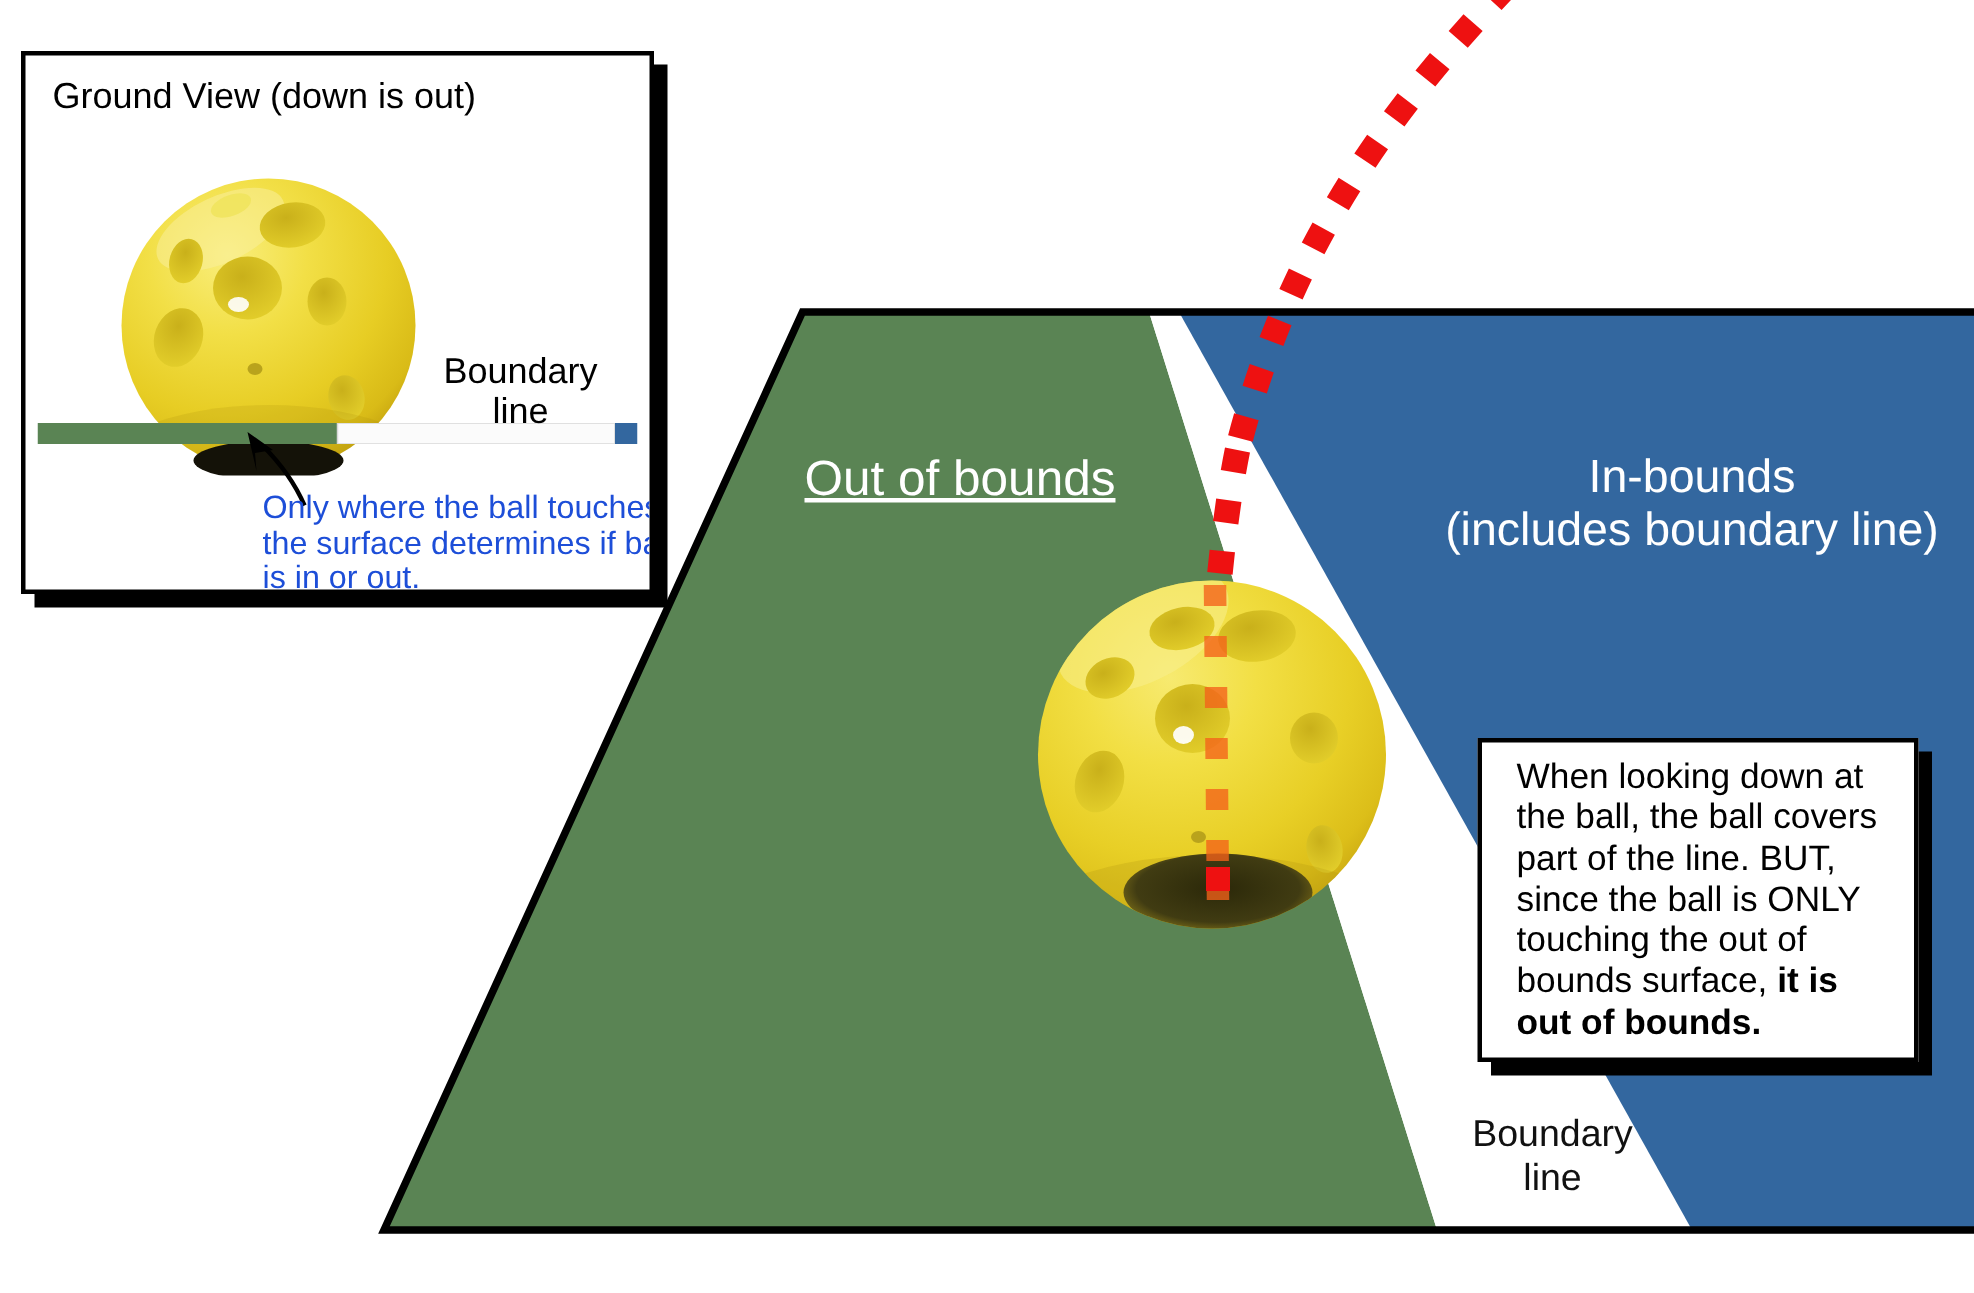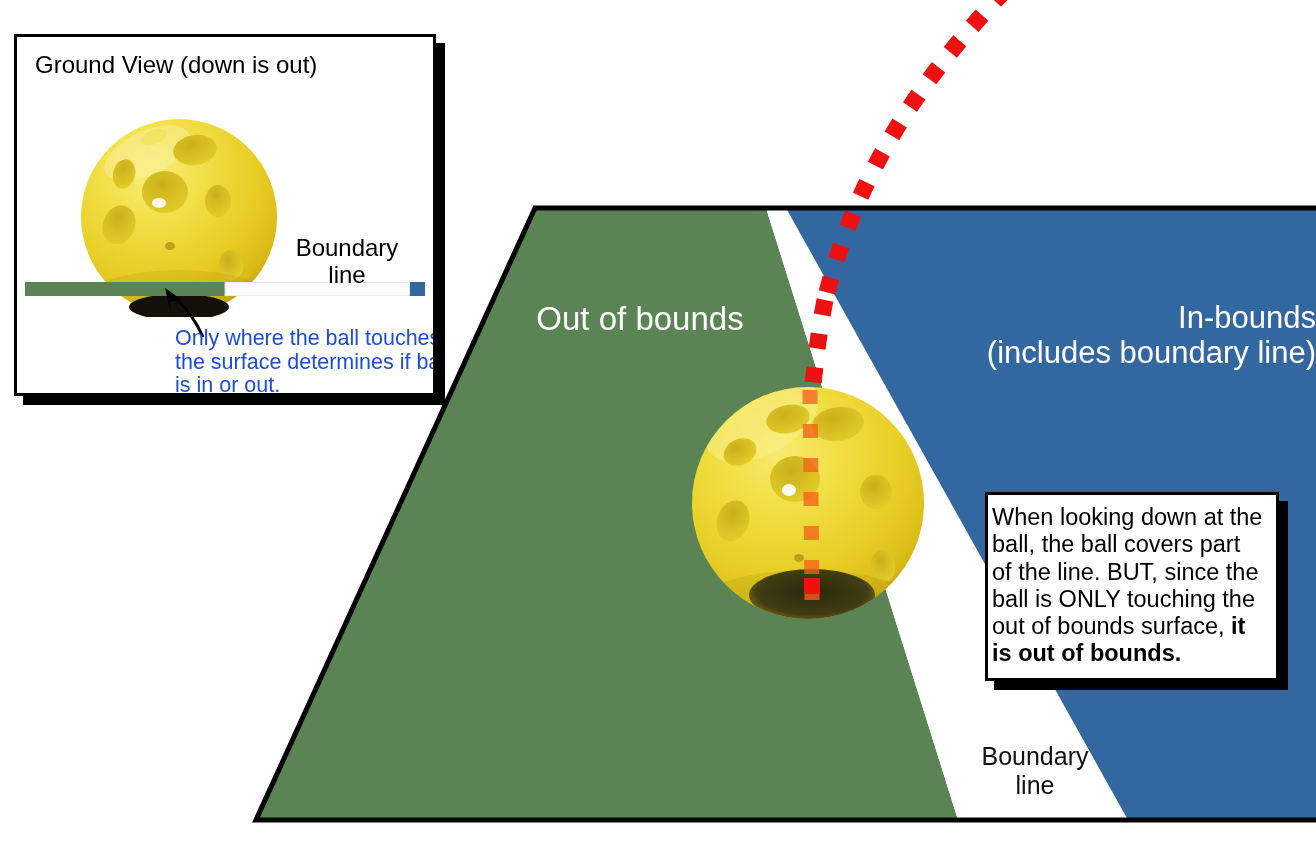--- a/index.html
+++ b/index.html
@@ -34,27 +34,27 @@
     text-align: center;
     line-height: 1.12;
     white-space: pre;
     pointer-events: none;
   }
   #label-out-of-bounds {
     left: 440px;
     top: 301px;
     width: 400px;
     font-size: 33px;
+    text-decoration: underline;
   }
   #label-in-bounds {
     left: 940px;
     top: 301px;
     width: 376px;
     font-size: 31px;
-    text-align: right;
   }
   #label-boundary-line-court {
     position: absolute;
     left: 945px;
     top: 742px;
     width: 180px;
     color: #111111;
     font-size: 25px;
     line-height: 1.15;
     text-align: center;
@@ -65,21 +65,21 @@
   
   #callout-box {
     position: absolute;
     left: 985px;
     top: 492px;
     width: 294px;
     box-sizing: border-box;
     background: #ffffff;
     border: 3px solid #000000;
     box-shadow: 9px 9px 0 0 #000000;
-    padding: 9px 10px 10px 4px;
+    padding: 9px 10px 10px 23px;
   }
   #callout-text {
     font-family: "Liberation Sans", sans-serif;
     font-size: 23.5px;
     line-height: 1.16;
     color: #000000;
     margin: 0;
   }
   #callout-text b { font-weight: bold; }
 

